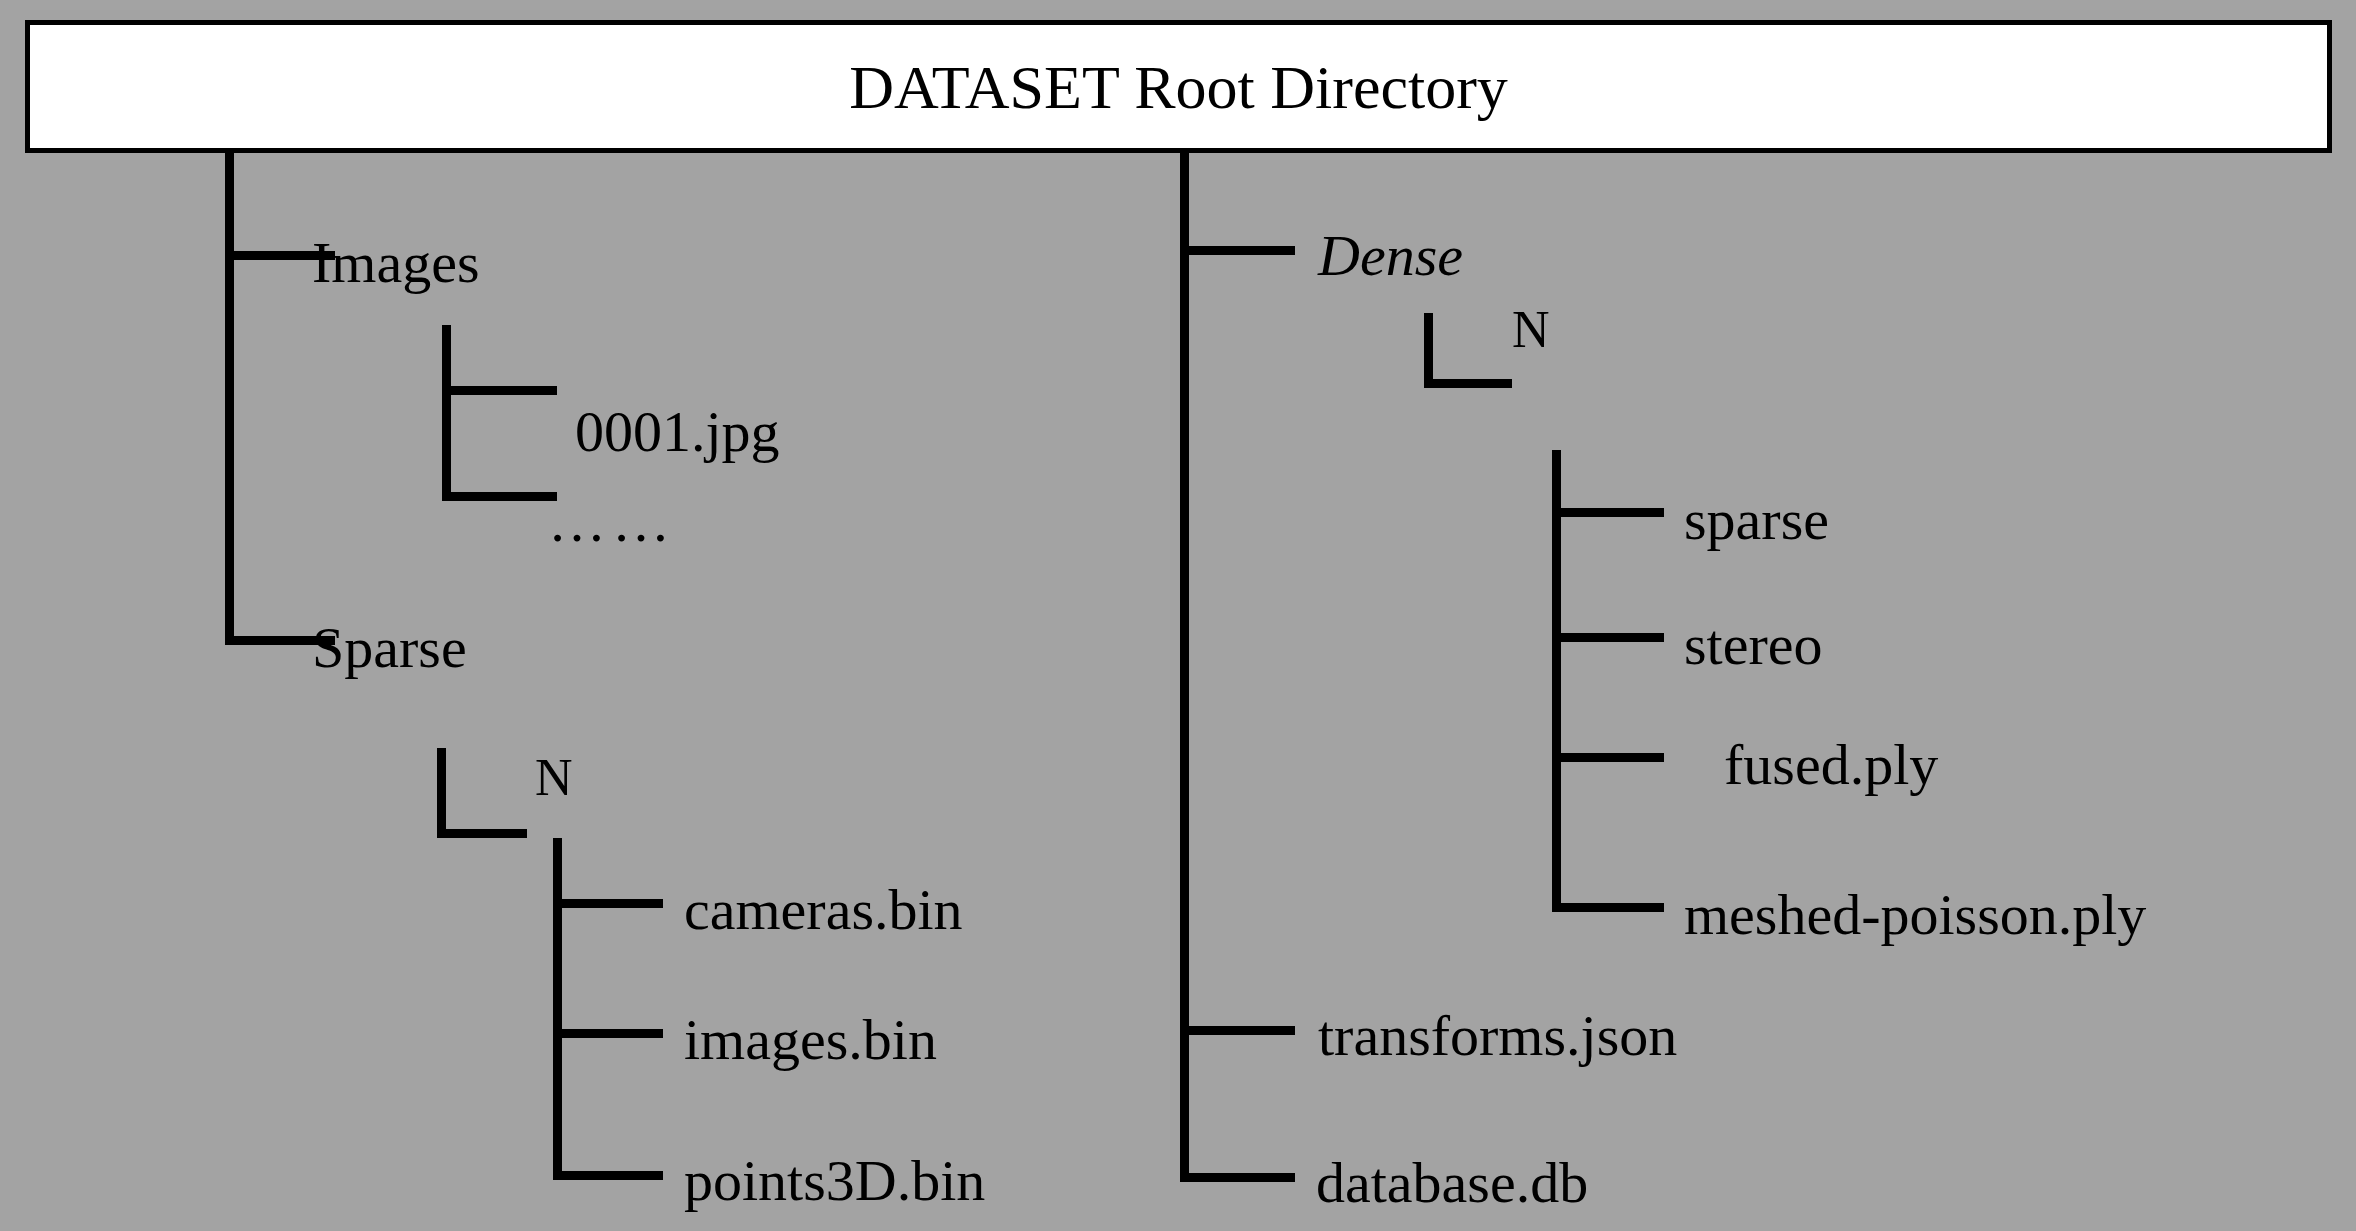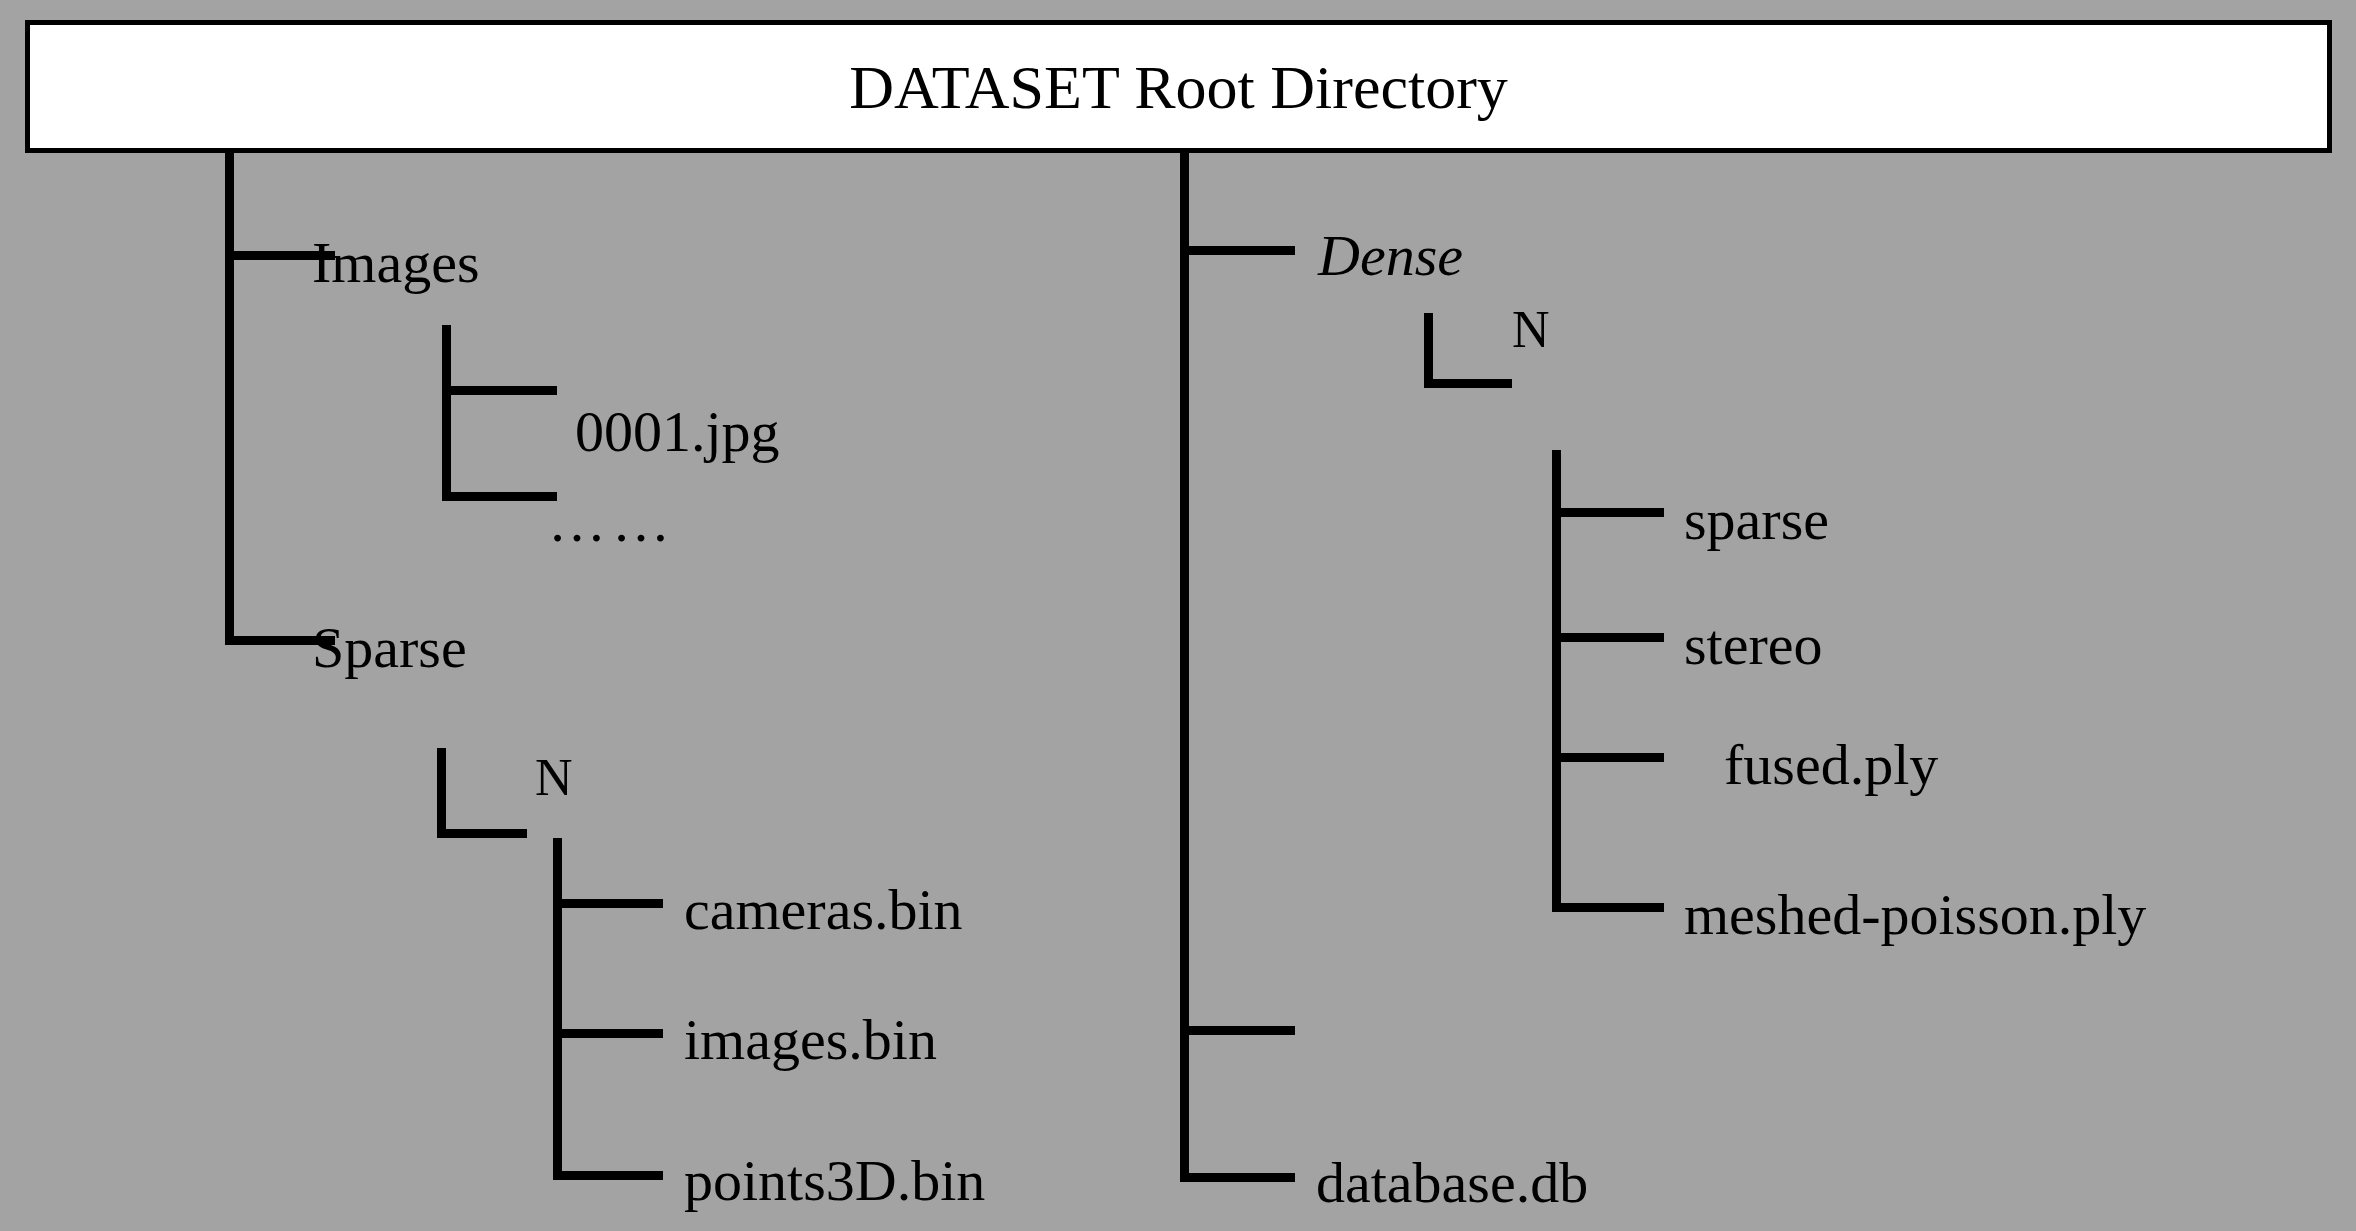--- a/index.html
+++ b/index.html
@@ -110,20 +110,21 @@
   <div class="node-label" style="left:684px; top:910px;">cameras.bin</div>
   <div class="node-label" style="left:684px; top:1040px;">images.bin</div>
   <div class="node-label" style="left:684px; top:1181px;text-align:right;">points3D.bin</div>
 
   <div class="vline" style="left:1180px; top:148px; height:1034px;"></div>
   <div class="hline" style="left:1180px; top:246px; width:115px;"></div>
   <div class="hline" style="left:1180px; top:1026px; width:115px;"></div>
   <div class="hline" style="left:1180px; top:1173px; width:115px;"></div>
 
   <div class="node-label" style="left:1318px; top:256px;font-style:italic;">Dense</div>
+  <div class="node-label" style="left:1318px; top:1036px;">transforms.json</div>
   <div class="node-label" style="left:1284px; top:1183px;margin-left:32px;">database.db</div>
 
   <div class="vline" style="left:1424px; top:313px; height:75px;"></div>
   <div class="hline" style="left:1424px; top:379px; width:88px;"></div>
 
   <div class="node-label small" style="left:1512px; top:330px;">N</div>
 
   <div class="vline" style="left:1552px; top:450px; height:462px;"></div>
   <div class="hline" style="left:1552px; top:508px; width:112px;"></div>
   <div class="hline" style="left:1552px; top:633px; width:112px;"></div>

